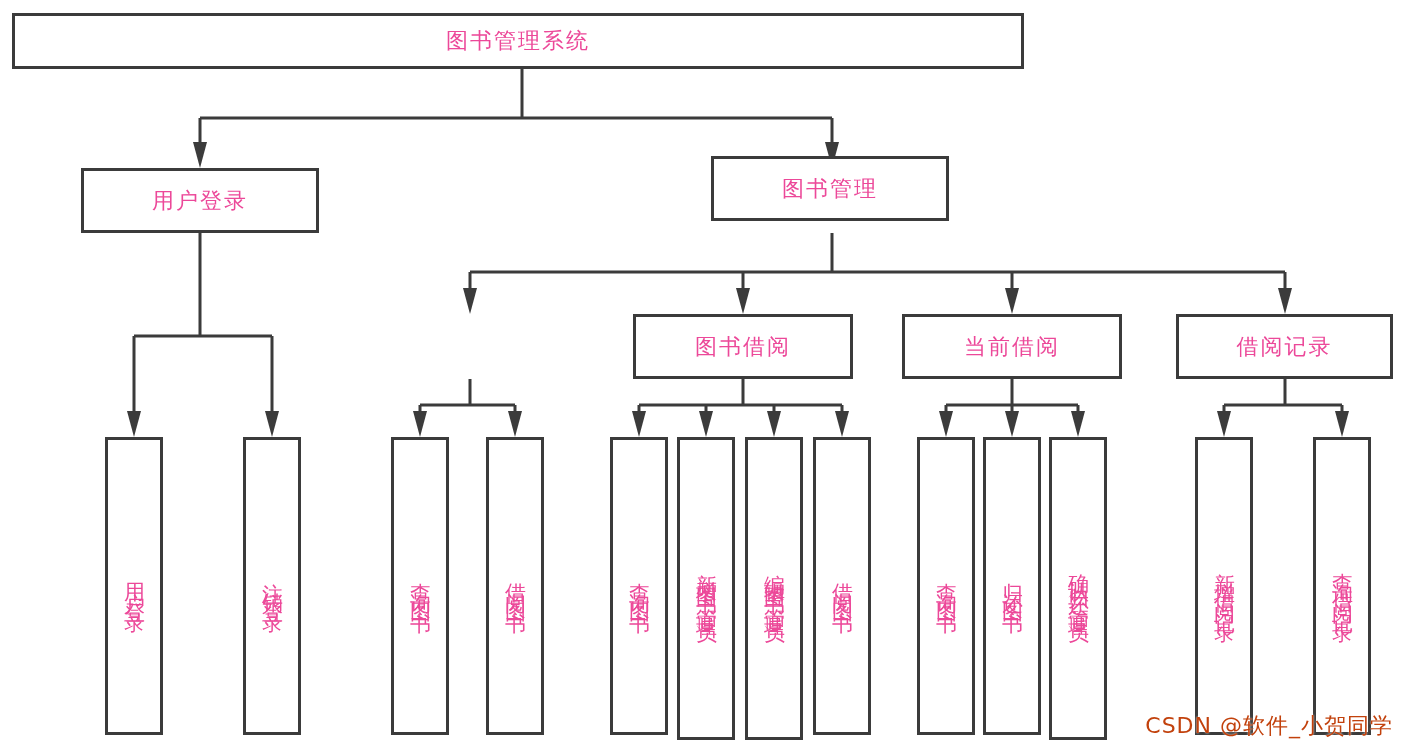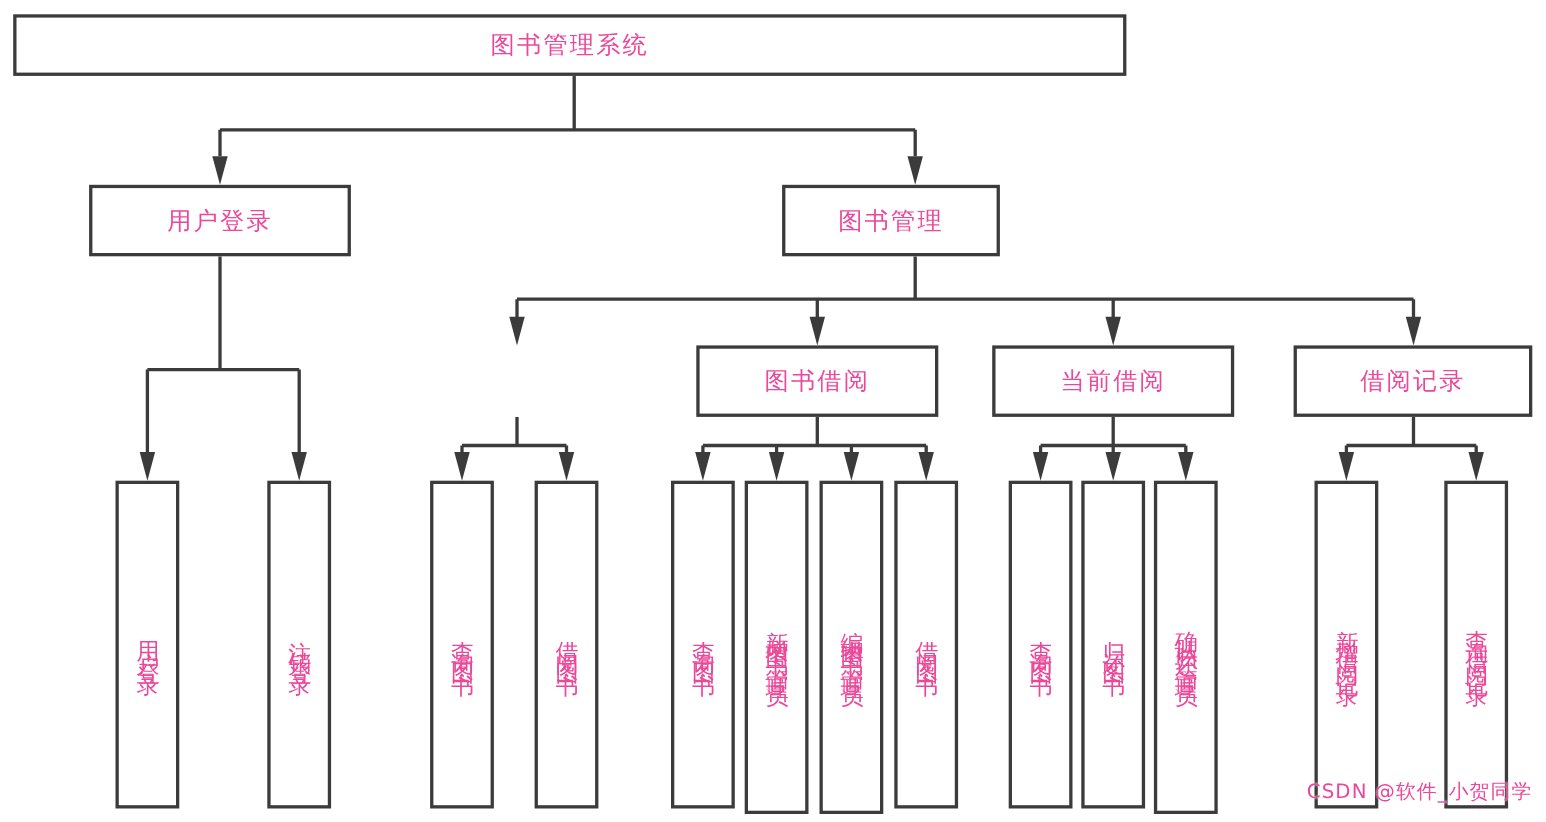--- a/index.html
+++ b/index.html
@@ -15,22 +15,22 @@
     border:3px solid #3b3b3b;display:flex;align-items:center;justify-content:center;
     color:#ec4899;z-index:2;
   }
   .box.h span{font-size:22px;letter-spacing:2px;white-space:nowrap;}
   .box.v span{
     writing-mode:vertical-rl;text-orientation:mixed;
     font-size:21px;letter-spacing:10px;line-height:1;
   }
   .box.v.long span{letter-spacing:7px;}
   .watermark{
-    position:absolute;right:12px;bottom:16px;z-index:3;
-    font-size:18px;color:#ec4899;letter-spacing:1px;white-space:nowrap;
+    position:absolute;right:12px;bottom:6px;z-index:3;
+    font-size:22px;color:#c2410c;letter-spacing:1px;white-space:nowrap;
     text-shadow:0 0 2px #ffffff;
   }
 </style>
 </head>
 <body>
 
 <div class="canvas">
 
   <svg class="connectors" viewBox="0 0 1405 747" aria-hidden="true">
 
@@ -82,21 +82,21 @@
     </g>
   </svg>
 
   <div class="box h" style="left:12px;top:13px;width:1012px;height:56px">
     <span>图书管理系统</span>
   </div>
 
   <div class="box h" style="left:81px;top:168px;width:238px;height:65px">
     <span>用户登录</span>
   </div>
-  <div class="box h" style="left:711px;top:168px;width:198px;height:65px">
+  <div class="box h" style="left:711px;top:156px;width:238px;height:65px">
     <span>图书管理</span>
   </div>
 
   <div class="box h" style="left:633px;top:314px;width:220px;height:65px">
     <span>图书借阅</span>
   </div>
   <div class="box h" style="left:1176px;top:314px;width:217px;height:65px">
     <span>借阅记录</span>
   </div>
   <div class="box h" style="left:902px;top:314px;width:220px;height:65px">

